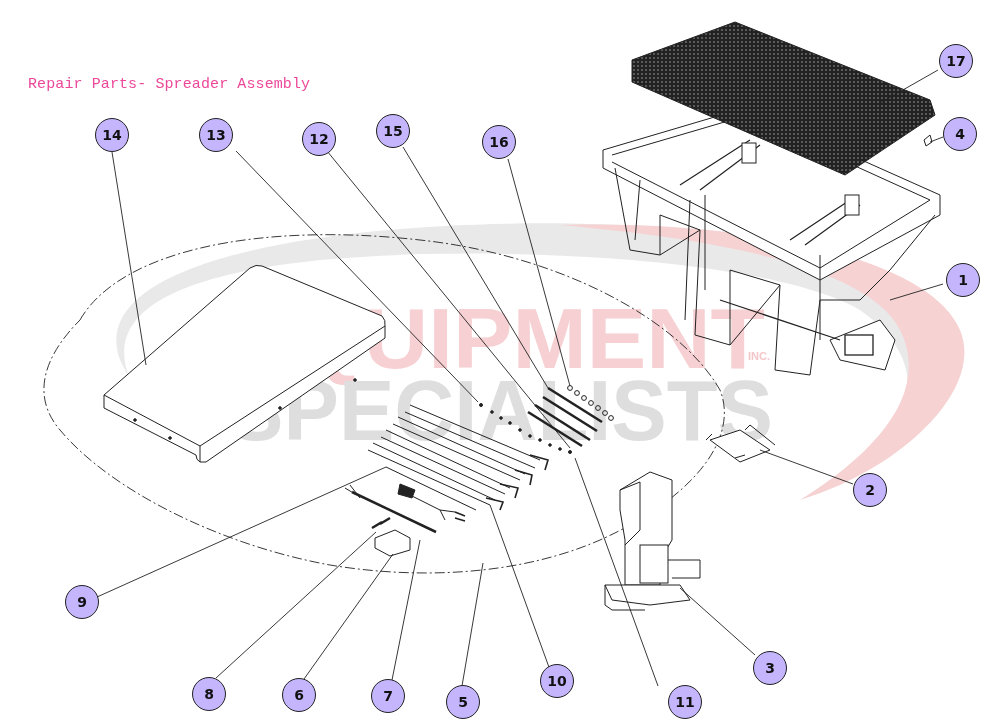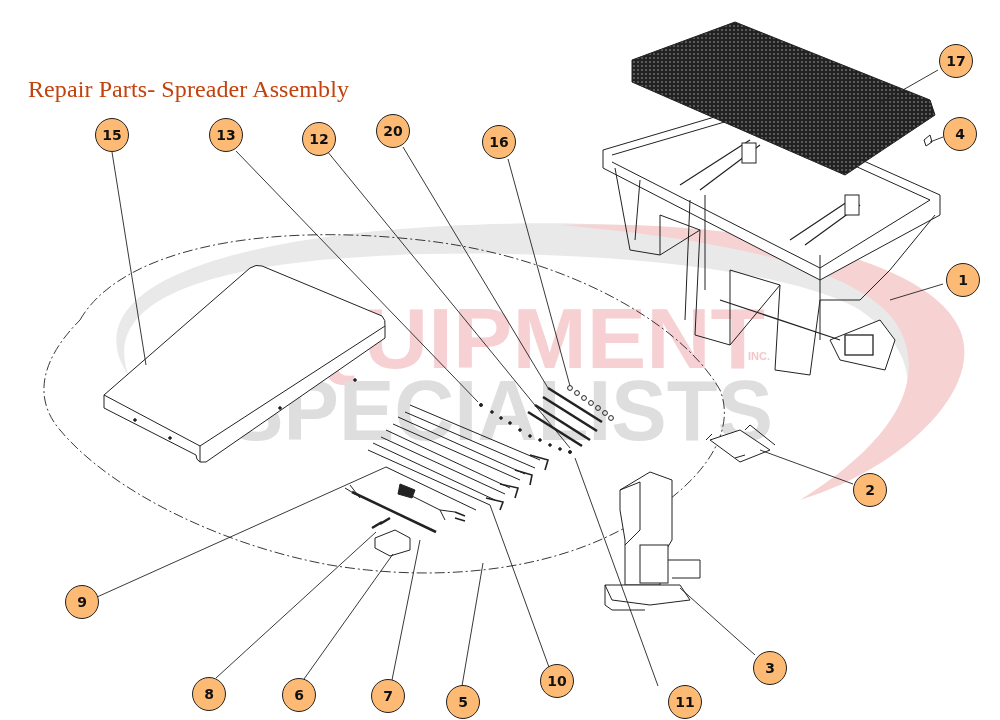--- a/index.html
+++ b/index.html
@@ -1,19 +1,19 @@
 <!DOCTYPE html>
 <html><head>
 <meta charset="utf-8">
 <style>
   html, body { margin:0; padding:0; background:#ffffff; }
   body { width:1000px; height:720px; position:relative; overflow:hidden; font-family:"Liberation Sans", sans-serif; }
   #stage { position:absolute; left:0; top:0; width:1000px; height:720px; }
-  .title { position:absolute; left:28px; top:76px; font-size:24px; color:#c2410c; letter-spacing:0.1px; font-family:Liberation Serif, serif; }
-  .callout { position:absolute; width:34px; height:34px; border:1.3px solid #222; border-radius:50%; background:#fdba74;
+  .title { position:absolute; left:28px; top:76px; font-size:15px; color:#ec4899; letter-spacing:0.1px; font-family:Liberation Mono, monospace; }
+  .callout { position:absolute; width:34px; height:34px; border:1.3px solid #222; border-radius:50%; background:#c4b5fd;
              display:flex; align-items:center; justify-content:center; font-weight:bold; font-size:14px; color:#111;
              font-family:"DejaVu Sans", sans-serif; box-sizing:border-box; }
   svg { position:absolute; left:0; top:0; }
   .wm { font-family:"Liberation Sans", sans-serif; font-weight:bold; }
 </style>
 </head>
 <body>
 
 <div id="stage">
 
@@ -167,19 +167,19 @@
       <div class="callout" style="left: 753px; top: 651px;">3</div>
       <div class="callout" style="left: 943px; top: 117px;">4</div>
       <div class="callout" style="left: 446px; top: 685px;">5</div>
       <div class="callout" style="left: 282px; top: 678px;">6</div>
       <div class="callout" style="left: 371px; top: 679px;">7</div>
       <div class="callout" style="left: 192px; top: 677px;">8</div>
       <div class="callout" style="left: 65px; top: 585px;">9</div>
       <div class="callout" style="left: 540px; top: 664px;">10</div>
       <div class="callout" style="left: 645px; top: 685px; margin-left: 23px;">11</div>
       <div class="callout" style="left: 302px; top: 122px;">12</div>
-      <div class="callout" style="left: 209px; top: 118px; text-align: right;">13</div>
-      <div class="callout" style="left: 95px; top: 118px;">15</div>
-      <div class="callout" style="left: 376px; top: 114px;">20</div>
+      <div class="callout" style="left: 199px; top: 118px; text-align: right;">13</div>
+      <div class="callout" style="left: 95px; top: 118px;">14</div>
+      <div class="callout" style="left: 376px; top: 114px;">15</div>
       <div class="callout" style="left: 482px; top: 125px;">16</div>
       <div class="callout" style="left: 939px; top: 44px;">17</div>
     </div>
 </div>
 
 </body></html>

